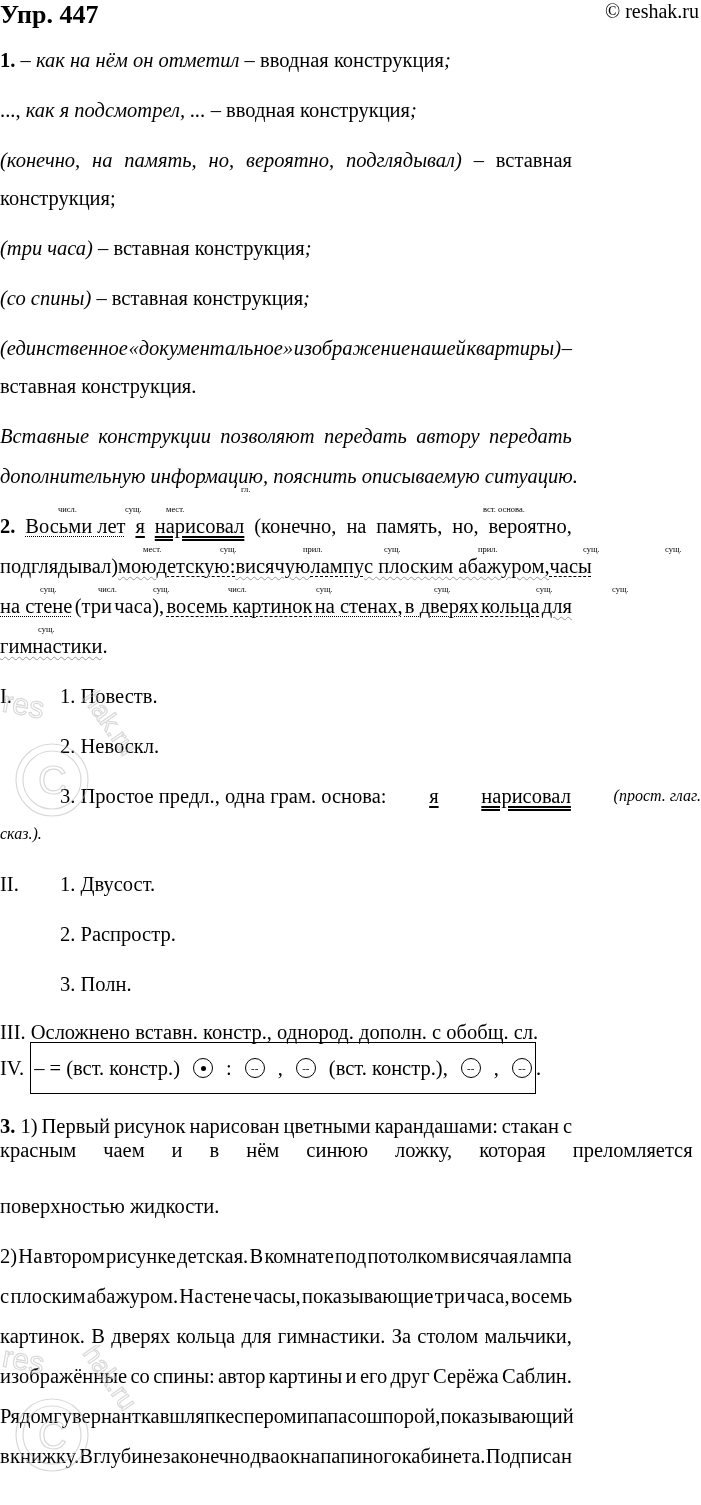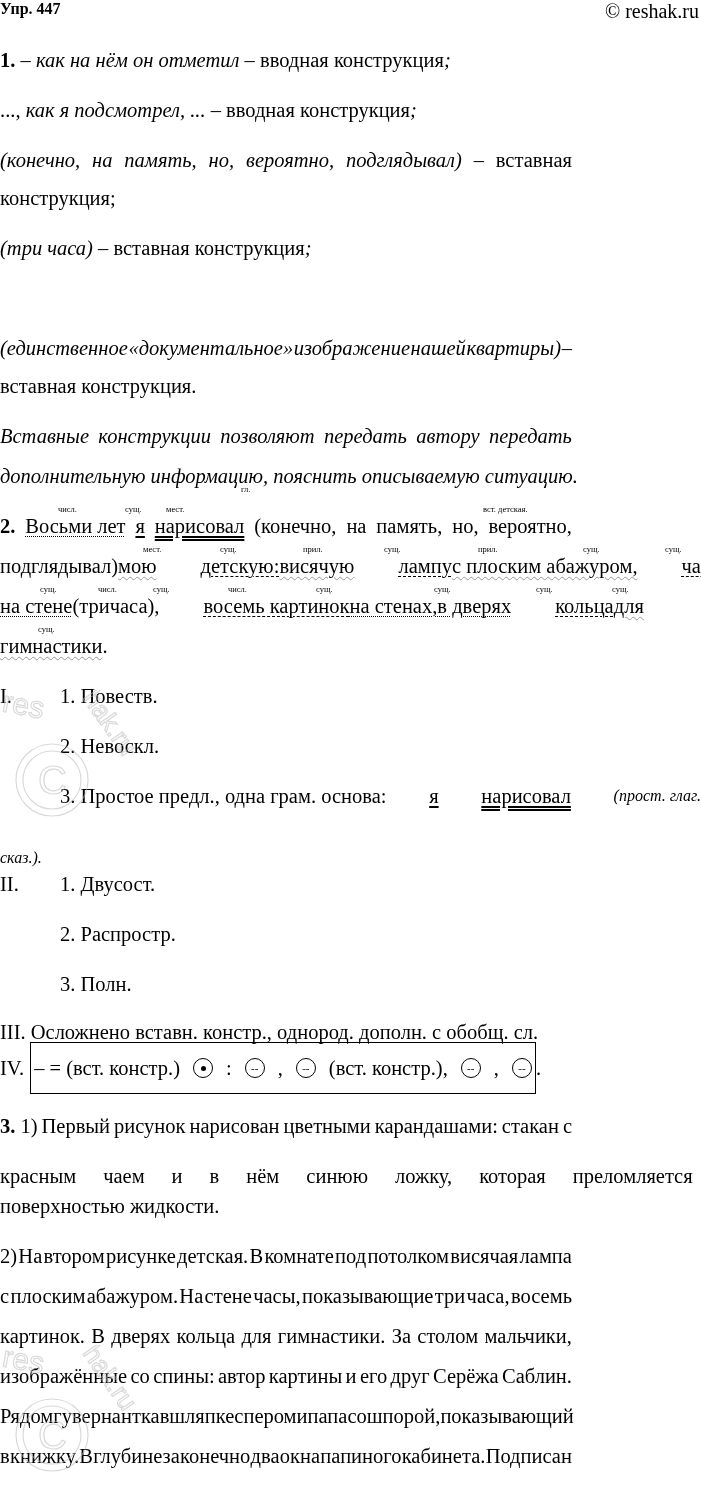--- a/index.html
+++ b/index.html
@@ -3,29 +3,29 @@
 <meta charset="utf-8">
 <style>
   html, body { margin: 0; padding: 0; background: #ffffff; }
   body {
     width: 701px; height: 1505px; overflow: hidden; position: relative;
     font-family: "Liberation Serif", "DejaVu Serif", serif;
     color: #000; font-size: 20.5px;
   }
   .page { position: absolute; left: 0; top: 0; width: 701px; height: 1505px; }
   .abs { position: absolute; white-space: nowrap; }
-  .hdr-title { left: 0; top: 0; font-weight: bold; font-size: 16px; }
+  .hdr-title { left: 0; top: 0; font-weight: bold; font-size: 26px; }
   .hdr-copy { right: 2px; top: 0; font-size: 20px; }
   .line { position: absolute; left: 0; width: 572px; white-space: nowrap; line-height: 24px; }
   .just { display: flex; justify-content: space-between; }
   .it { font-style: italic; }
   .b { font-weight: bold; }
   .u-solid { text-decoration: underline; text-underline-offset: 3px; }
   .u-double { text-decoration: underline double; text-underline-offset: 3px; }
-  .u-dash { text-decoration: underline dashed; text-underline-offset: 3px; text-decoration-thickness: 1px; margin-left: 44px; }
+  .u-dash { text-decoration: underline dashed; text-underline-offset: 3px; text-decoration-thickness: 1px; }
   .u-dotdash { text-decoration: underline dotted; text-underline-offset: 3px; text-decoration-thickness: 1px; }
   .u-wavy { text-decoration: underline wavy #999; text-underline-offset: 3px; text-decoration-thickness: 1px; }
   .tag { position: absolute; font-size: 8.5px; line-height: 10px; white-space: nowrap; }
   .wm { position: absolute; opacity: 0.55; pointer-events: none; }
   .scheme-box { display: inline-flex; align-items: center; border: 1.5px solid #000; padding: 12px 3px; height: 26px; gap: 13px; text-align: center; }
   .circ { display: inline-flex; align-items: center; justify-content: center; width: 20px; height: 20px; border: 1.3px solid #000; border-radius: 50%; font-size: 11px; line-height: 1; box-sizing: border-box; }
   .dot { width: 5px; height: 5px; background: #000; border-radius: 50%; }
 </style>
 </head>
 <body>
@@ -49,20 +49,23 @@
     <span class="it">но,</span>
     <span class="it">вероятно,</span>
     <span class="it">подглядывал)</span>
     <span>–</span>
     <span>вставная</span>
   </div>
   <div class="line" style="top:186px;">конструкция;</div>
   <div class="line" style="top:236px;">
     <span class="it">(три часа)</span><span> – вставная конструкция</span><span class="it">;</span>
   </div>
+  <div class="line" style="top:286px;">
+    <span class="it">(со спины)</span><span> – вставная конструкция</span><span class="it">;</span>
+  </div>
   <div class="line just" style="top:336px;">
     <span class="it">(единственное</span>
     <span class="it">«документальное»</span>
     <span class="it">изображение</span>
     <span class="it">нашей</span>
     <span class="it">квартиры)</span>
     <span class="it">–</span>
   </div>
   <div class="line" style="top:374px;">вставная конструкция.</div>
   <div class="line just it" style="top:424px;">
@@ -72,21 +75,21 @@
     <span>передать</span>
     <span>автору</span>
     <span>передать</span>
   </div>
   <div class="line it" style="top:464px;">дополнительную информацию, пояснить описываемую ситуацию.</div>
 
   <div class="tag" style="left:58px; top:504px;">числ.</div>
   <div class="tag" style="left:125px; top:504px;">сущ.</div>
   <div class="tag" style="left:166px; top:504px;">мест.</div>
   <div class="tag" style="left:241px; top:484px;">гл.</div>
-  <div class="tag" style="left:483px; top:504px;">вст. детская.</div>
+  <div class="tag" style="left:483px; top:504px;">вст. основа.</div>
   <div class="line just" style="top:514px;">
     <span class="b">2.</span>
     <span class="u-dotdash">Восьми лет</span>
     <span class="u-solid">я</span>
     <span class="u-double">нарисовал</span>
     <span>(конечно,</span>
     <span>на</span>
     <span>память,</span>
     <span>но,</span>
     <span>вероятно,</span>
@@ -135,21 +138,21 @@
 
   <div class="abs" style="left:0; top:684px; line-height:24px;">I.</div>
   <div class="abs" style="left:60px; top:684px; line-height:24px;">1. Повеств.</div>
   <div class="abs" style="left:60px; top:734px; line-height:24px;">2. Невоскл.</div>
   <div class="line" style="top:784px; left:60px; width:641px; display:flex; justify-content:space-between;">
     <span>3. Простое предл., одна грам. основа:</span>
     <span class="u-solid">я</span>
     <span class="u-double">нарисовал</span>
     <span class="it" style="font-size:16px;">(прост. глаг.</span>
   </div>
-  <div class="line it" style="top:822px; font-size:16px;margin-top:24px;">сказ.).</div>
+  <div class="line it" style="top:822px; font-size:16px;">сказ.).</div>
 
   <div class="abs" style="left:0; top:872px; line-height:24px;">II.</div>
   <div class="abs" style="left:60px; top:872px; line-height:24px;">1. Двусост.</div>
   <div class="abs" style="left:60px; top:922px; line-height:24px;">2. Распростр.</div>
   <div class="abs" style="left:60px; top:972px; line-height:24px;">3. Полн.</div>
 
   <div class="line" style="top:1020px;">III. Осложнено вставн. констр., однород. дополн. с обобщ. сл.</div>
 
   <div class="abs" style="left:0; top:1053px; display:flex; align-items:center; height:30px;">
     <span>IV.</span>
@@ -174,21 +177,21 @@
   <div class="line just" style="top:1114px;">
     <span><span class="b">3.</span> <span>1)</span></span>
     <span>Первый</span>
     <span>рисунок</span>
     <span>нарисован</span>
     <span>цветными</span>
     <span>карандашами:</span>
     <span>стакан</span>
     <span>с</span>
   </div>
-  <div class="line just" style="top:1164px;gap:27px;">
+  <div class="line just" style="top:1138px;gap:27px;">
     <span>красным</span>
     <span>чаем</span>
     <span>и</span>
     <span>в</span>
     <span>нём</span>
     <span>синюю</span>
     <span>ложку,</span>
     <span>которая</span>
     <span>преломляется</span>
     <span>под</span>

